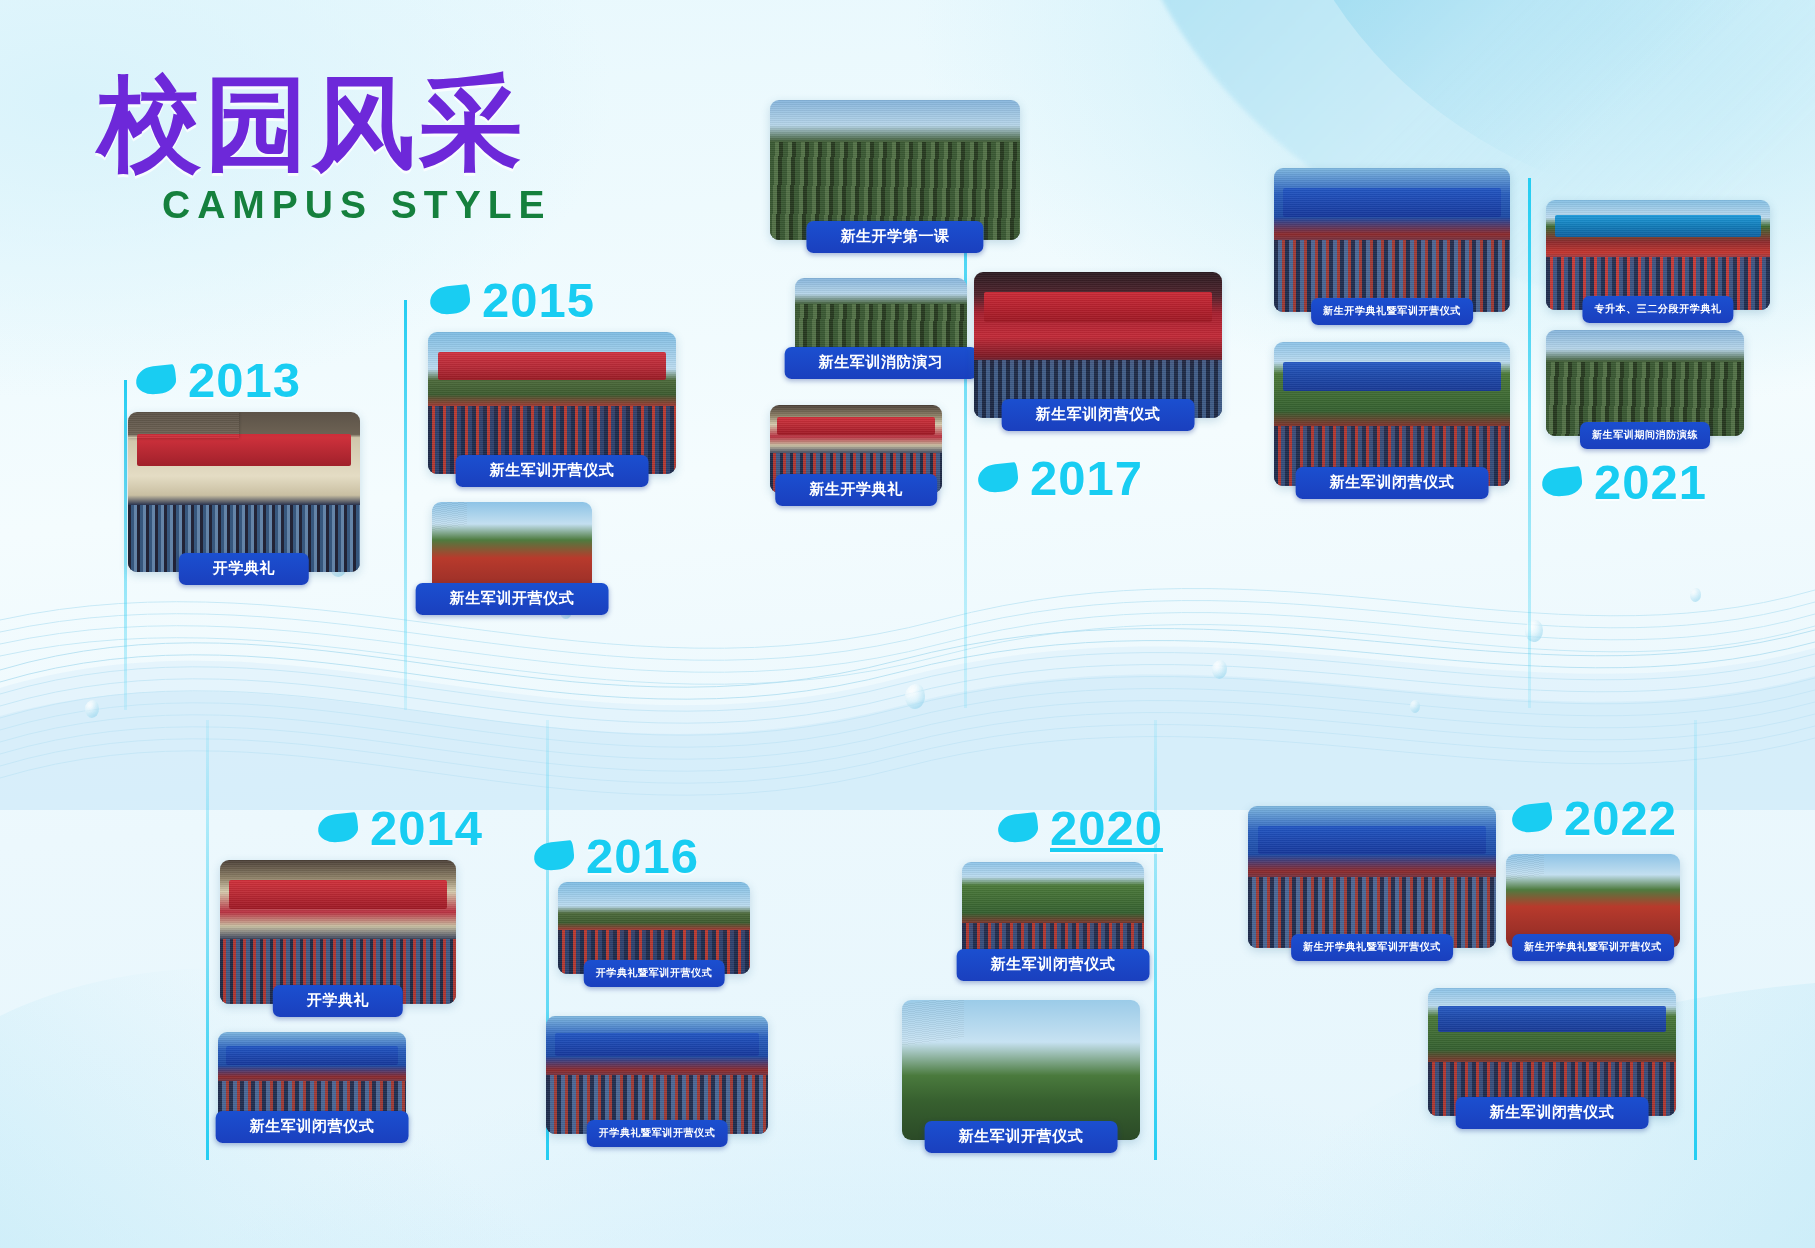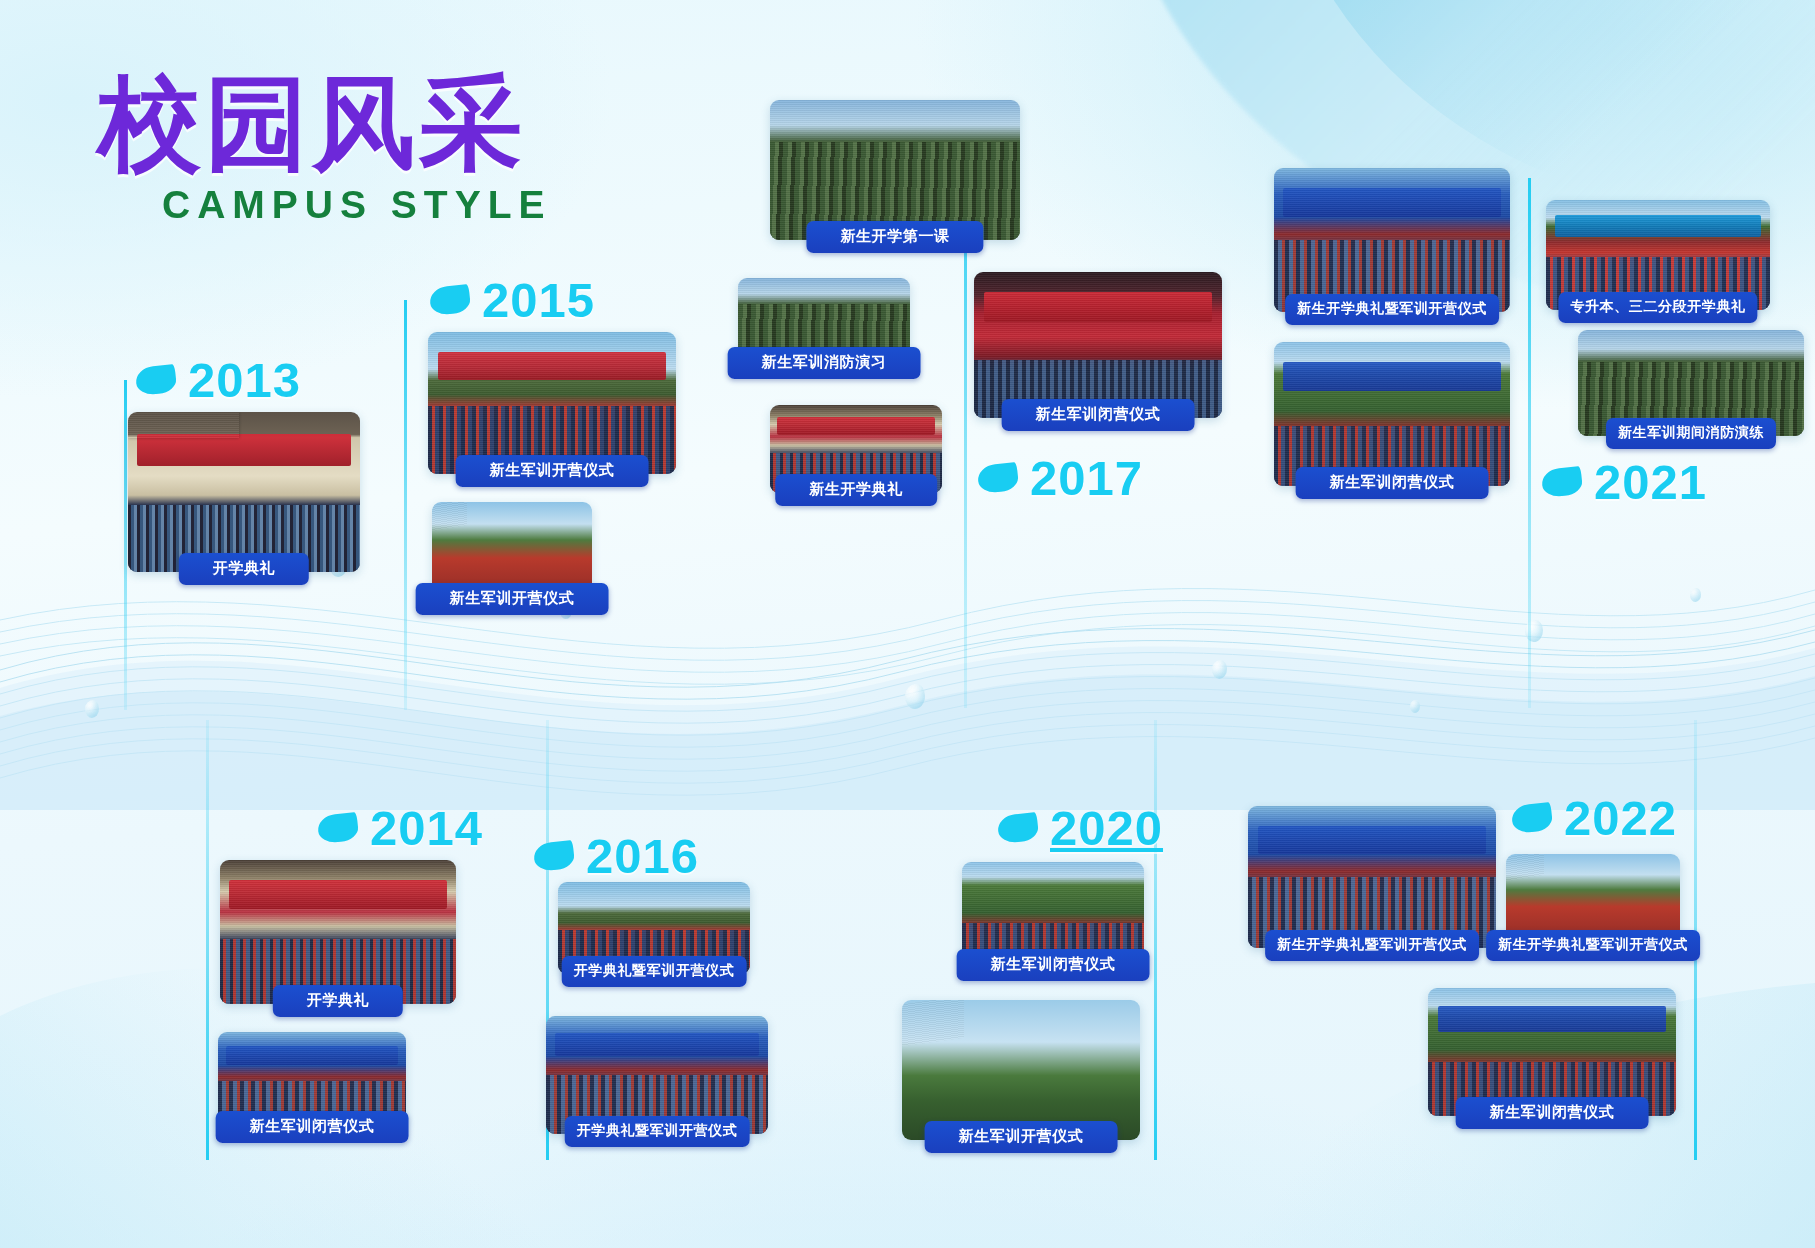--- a/index.html
+++ b/index.html
@@ -81,21 +81,21 @@
   .card{position:absolute;}
   .photo{width:100%;height:100%;border-radius:9px;overflow:hidden;position:relative;
     box-shadow:0 3px 10px rgba(40,110,150,.22);}
   .cap{position:absolute;left:50%;transform:translateX(-50%);
     bottom:-13px;
     background:linear-gradient(180deg,#1b4fd0 0%,#1a3fbe 100%);
     color:#fff;font-size:15px;font-weight:700;letter-spacing:.6px;
     padding:6px 34px 7px;border-radius:7px;white-space:nowrap;
     font-family:"DejaVu Sans","Liberation Sans",sans-serif;
     box-shadow:0 2px 5px rgba(20,50,140,.35);}
-  .cap.wide{padding:6px 12px 7px;font-size:14px;}
+  .cap.wide{padding:6px 12px 7px;font-size:10px;}
 
   
   .hall{background:
       linear-gradient(180deg,#5c5348 0%,#6d6254 14%,#cfc6ab 16%,#e4dcc4 40%,#c9bfa2 52%, #2c3550 58%, #1d2740 100%);}
   .hall:after{content:"";position:absolute;left:26%;top:40%;width:48%;height:16%;
     background:linear-gradient(180deg,#c2243a,#8e1526);box-shadow:0 0 3px rgba(0,0,0,.3);}
   .hall:before{content:"";position:absolute;left:0;right:0;bottom:0;height:42%;
     background:repeating-linear-gradient(90deg,#223,#223 3px,#3a5e86 3px,#3a5e86 6px,#6f93b8 6px,#6f93b8 9px);
     opacity:.85;}
   .field{background:linear-gradient(180deg,#7fbde4 0%,#bcdcf0 26%,#4d6a3b 34%,#3d5c30 44%,#9d3a34 52%,#2b3c63 64%,#1f2c4c 100%);}
@@ -246,21 +246,21 @@
   </div>
   <div class="card" style="left:432px;top:502px;width:160px;height:100px;">
     <div class="photo runner grainy"></div>
     <div class="cap">新生军训开营仪式</div>
   </div>
 
   <div class="card" style="left:770px;top:100px;width:250px;height:140px;">
     <div class="photo camo grainy"></div>
     <div class="cap">新生开学第一课</div>
   </div>
-  <div class="card" style="left:738px;top:278px;width:172px;height:88px;">
+  <div class="card" style="left:795px;top:278px;width:172px;height:88px;">
     <div class="photo camo grainy"></div>
     <div class="cap">新生军训消防演习</div>
   </div>
   <div class="card" style="left:770px;top:405px;width:172px;height:88px;">
     <div class="photo auditorium grainy">
       <div class="topbanner"></div>
     </div>
     <div class="cap">新生开学典礼</div>
   </div>
   <div class="card" style="left:974px;top:272px;width:248px;height:146px;">
@@ -281,21 +281,21 @@
       <div class="topbanner blue"></div>
     </div>
     <div class="cap">新生军训闭营仪式</div>
   </div>
   <div class="card" style="left:1546px;top:200px;width:224px;height:110px;">
     <div class="photo plaza grainy">
       <div class="topbanner teal"></div>
     </div>
     <div class="cap wide">专升本、三二分段开学典礼</div>
   </div>
-  <div class="card" style="left:1546px;top:330px;width:226px;height:106px;margin-left:32px;">
+  <div class="card" style="left:1546px;top:330px;width:198px;height:106px;">
     <div class="photo camo grainy"></div>
     <div class="cap wide">新生军训期间消防演练</div>
   </div>
 
   <div class="card" style="left:220px;top:860px;width:236px;height:144px;">
     <div class="photo auditorium grainy">
       <div class="topbanner"></div>
     </div>
     <div class="cap">开学典礼</div>
   </div>

